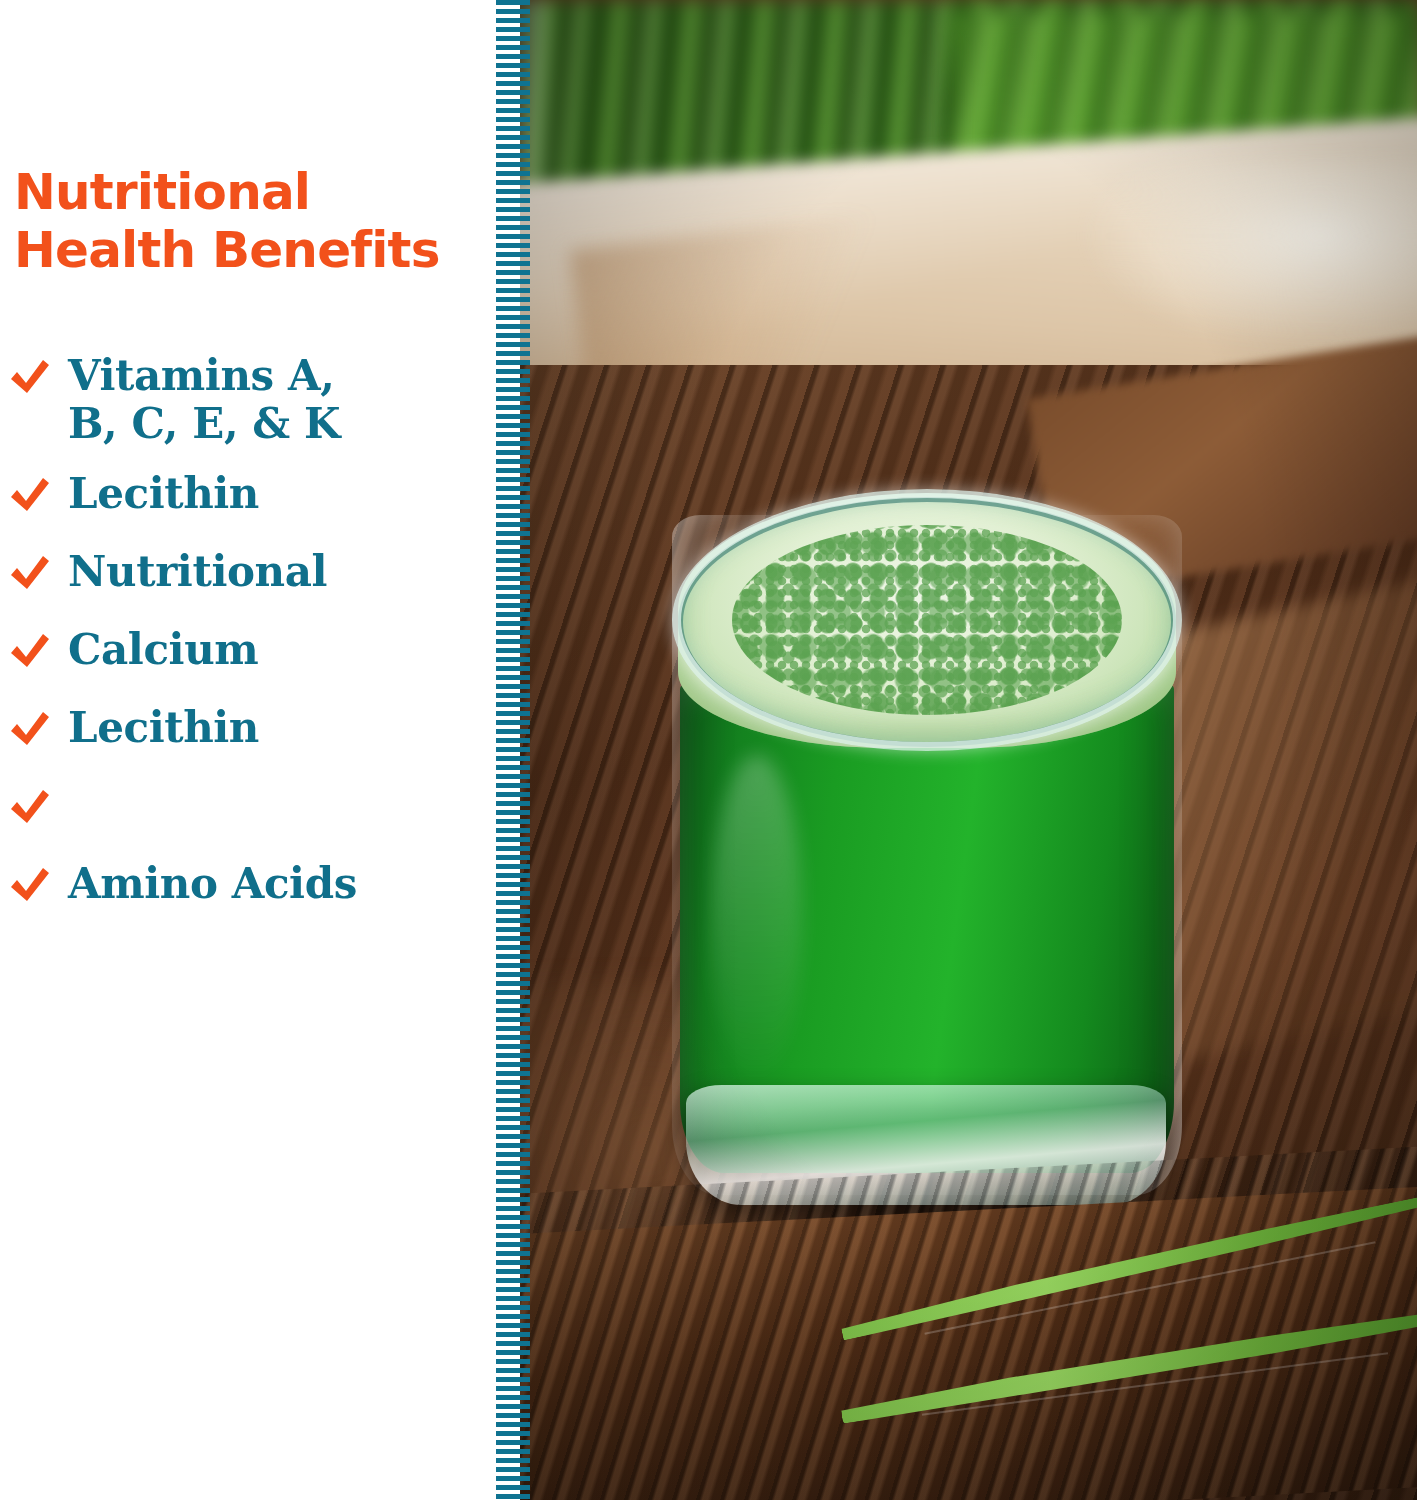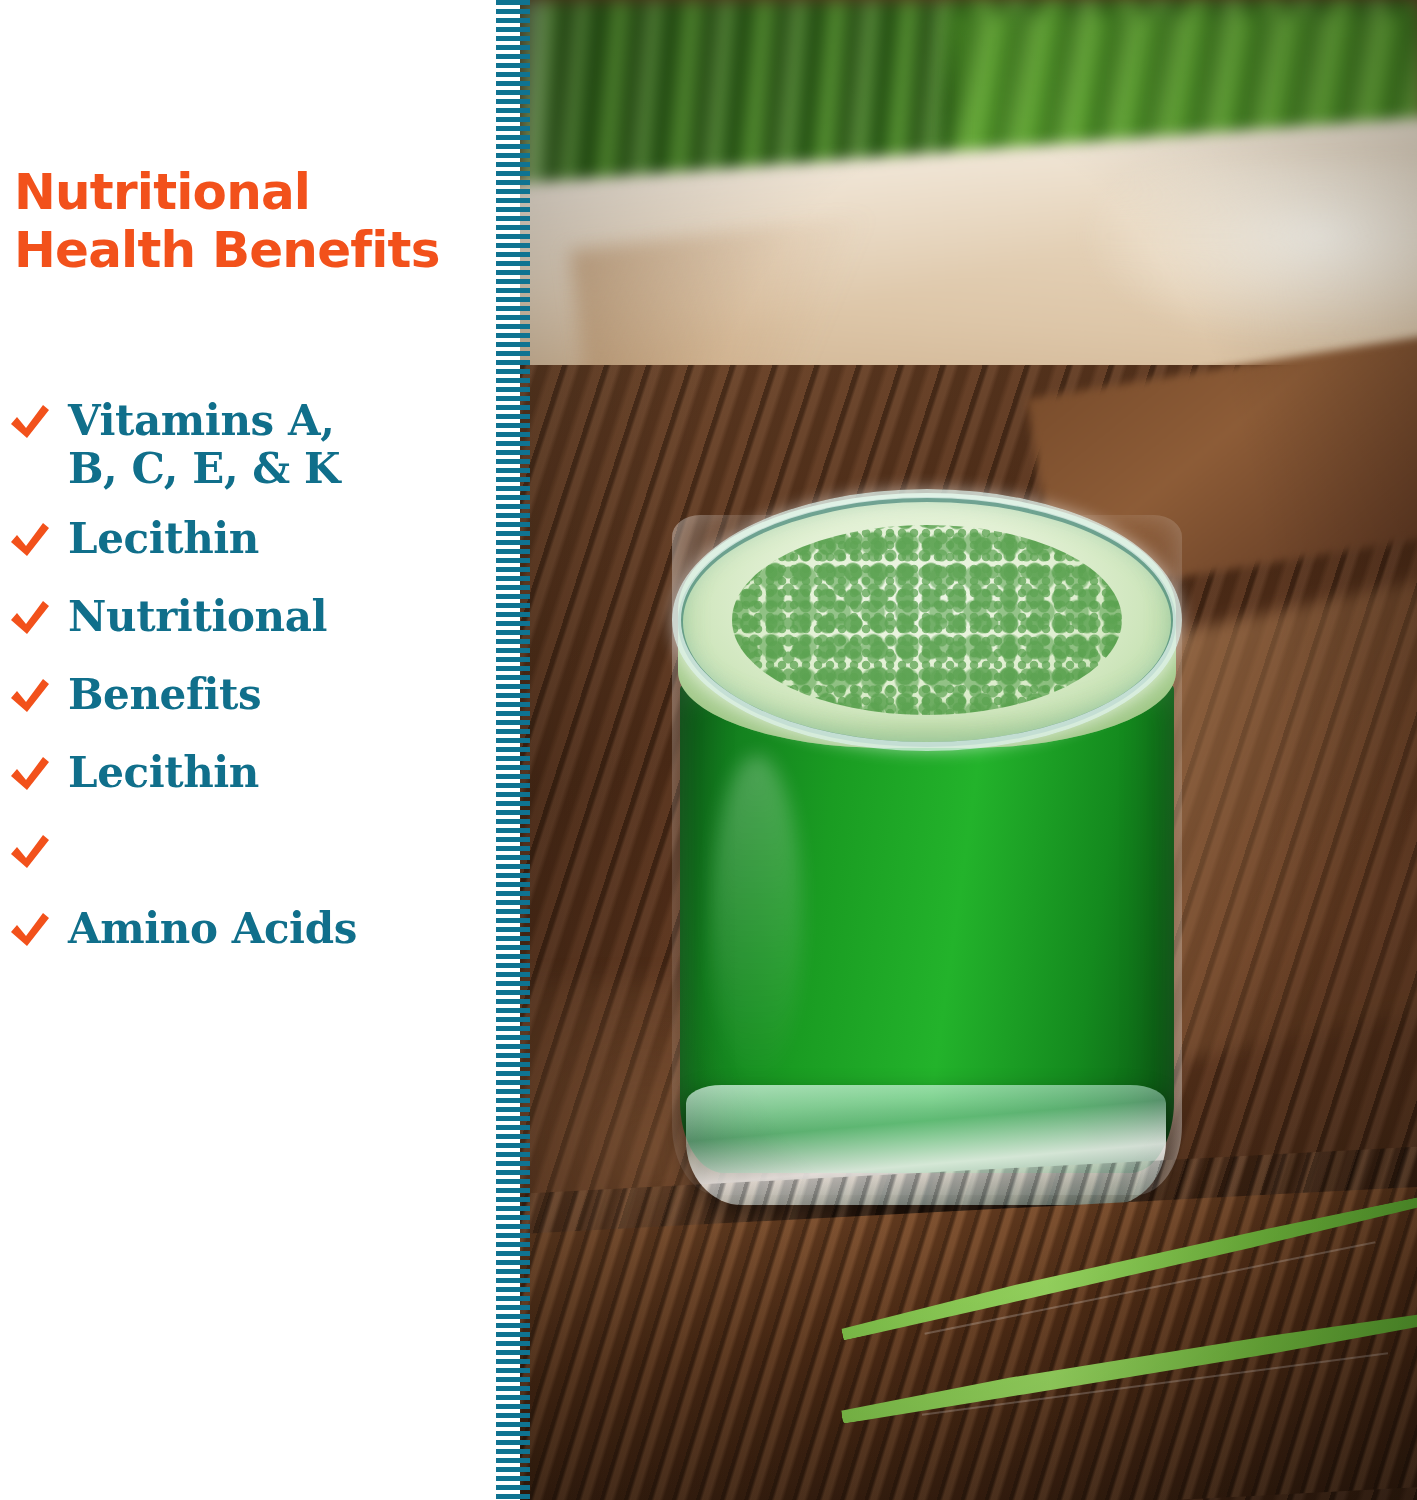--- a/index.html
+++ b/index.html
@@ -36,21 +36,20 @@
     line-height:58px;
     letter-spacing:-0.8px;
     white-space:pre-line;
   }
 
   #benefits-list {
     position:absolute;
     left:0; top:352px;
     width:500px;
     list-style:none;
-    margin-top:45px;
   }
 
   .benefit-item {
     position:relative;
     display:block;
     padding-left:68px;
     margin-bottom:22px;
     min-height:56px;
   }
 
@@ -362,21 +361,21 @@
         <span class="benefit-label">Nutritional</span>
       </li>
 
 
       <li class="benefit-item">
         <span class="check-icon">
           <svg viewBox="0 0 44 44" width="44" height="44" aria-hidden="true">
             <path d="M3 23 L9 16 L18 27 L35 4 L41 9 L19 37 Z" fill="#F2511B"></path>
           </svg>
         </span>
-        <span class="benefit-label">Benefits</span>
+        <span class="benefit-label">Calcium</span>
       </li>
 
       <li class="benefit-item">
         <span class="check-icon">
           <svg viewBox="0 0 44 44" width="44" height="44" aria-hidden="true">
             <path d="M3 23 L9 16 L18 27 L35 4 L41 9 L19 37 Z" fill="#F2511B"></path>
           </svg>
         </span>
         <span class="benefit-label">Lecithin</span>
       </li>

